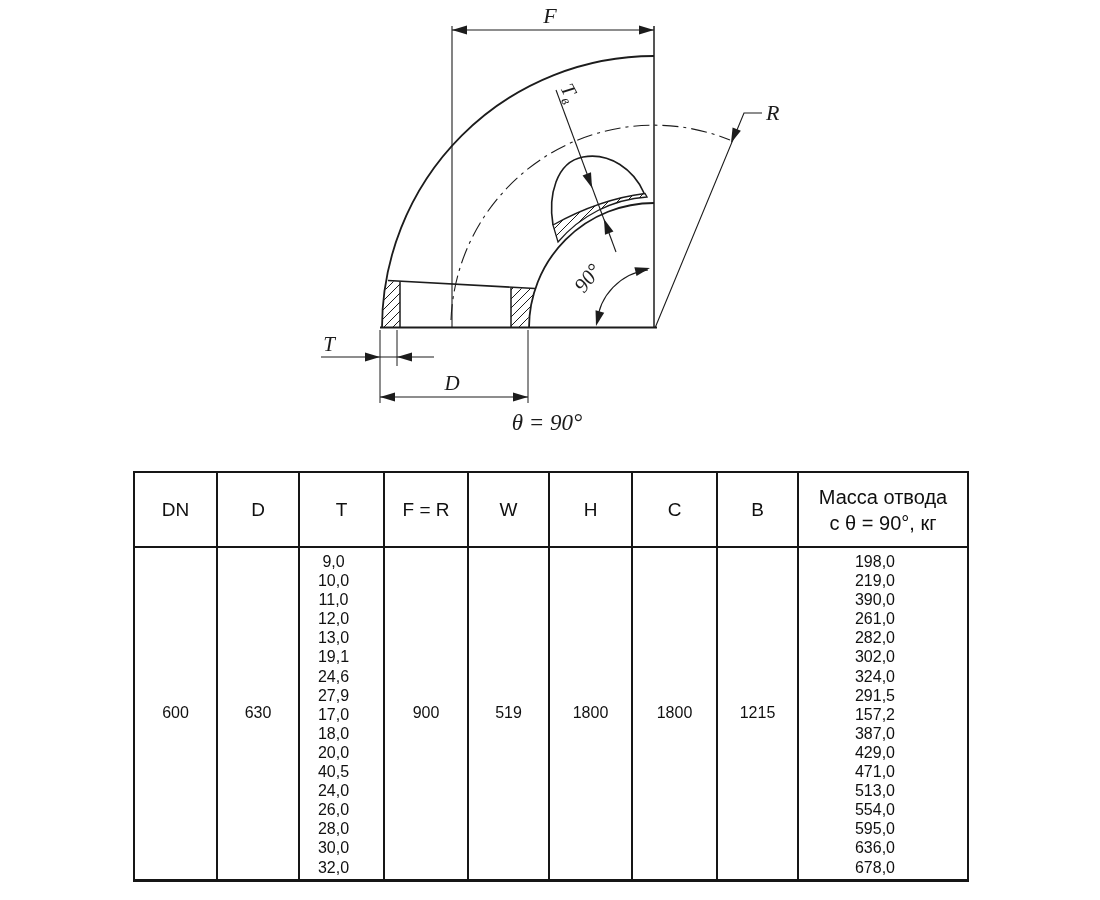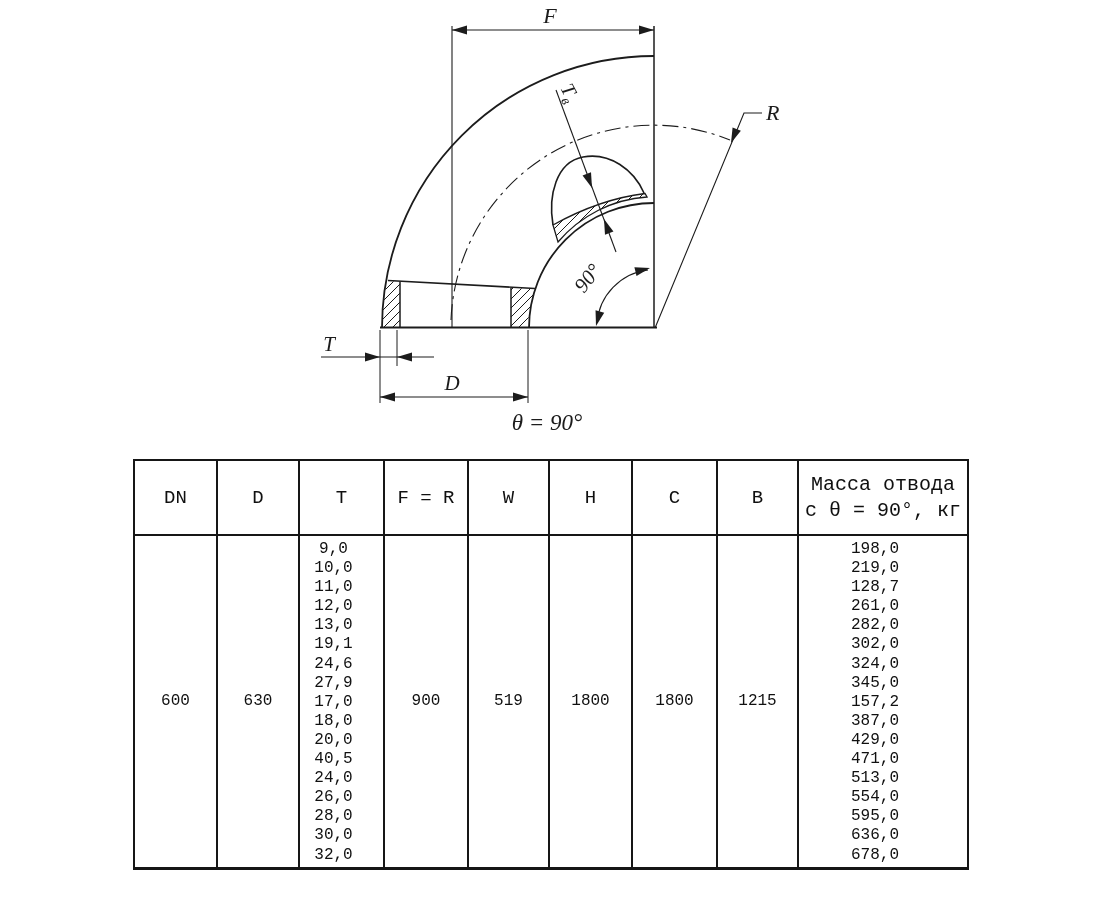--- a/index.html
+++ b/index.html
@@ -1,22 +1,22 @@
 <!DOCTYPE html>
 <html><head>
 <meta charset="utf-8">
 <style>
   html,body{margin:0;padding:0;background:#ffffff;}
   #page{position:relative;width:1100px;height:900px;background:#ffffff;overflow:hidden;
         font-family:"Liberation Serif",serif;color:#111;}
   #drawing-svg{position:absolute;left:0;top:0;}
   
-  table.dim-table{position:absolute;left:133px;top:459px;width:834px;
+  table.dim-table{position:absolute;left:133px;top:471px;width:834px;
     border-collapse:collapse;table-layout:fixed;background:#fff;
-    font-family:Liberation Mono, monospace;color:#101010;
+    font-family:Liberation Sans, sans-serif;color:#101010;
     border:2px solid #161616;border-bottom:3px solid #161616;}
   .dim-table th,.dim-table td{border:2px solid #161616;text-align:center;padding:0;}
   .dim-table thead th{height:73px;font-weight:normal;font-size:19px;vertical-align:middle;}
   .dim-table thead th .hdr2{font-size:20px;line-height:1.3;}
   .dim-table tbody td{font-size:16px;vertical-align:middle;}
   .val-list{padding:4px 16px 2px 0;}
   .val-list div{height:19.1px;line-height:19.1px;font-size:16px;}
 </style>
 </head>
 <body>
@@ -162,26 +162,26 @@
         </td>
         <td>900</td>
         <td>519</td>
         <td>1800</td>
         <td>1800</td>
         <td>1215</td>
         <td style="vertical-align:top;">
           <div class="val-list">
               <div>198,0</div>
               <div>219,0</div>
-              <div>128,7</div>
+              <div>390,0</div>
               <div>261,0</div>
               <div>282,0</div>
               <div>302,0</div>
               <div>324,0</div>
-              <div>345,0</div>
+              <div>291,5</div>
               <div>157,2</div>
               <div>387,0</div>
               <div>429,0</div>
               <div>471,0</div>
               <div>513,0</div>
               <div>554,0</div>
               <div>595,0</div>
               <div>636,0</div>
               <div>678,0</div>
             </div>

